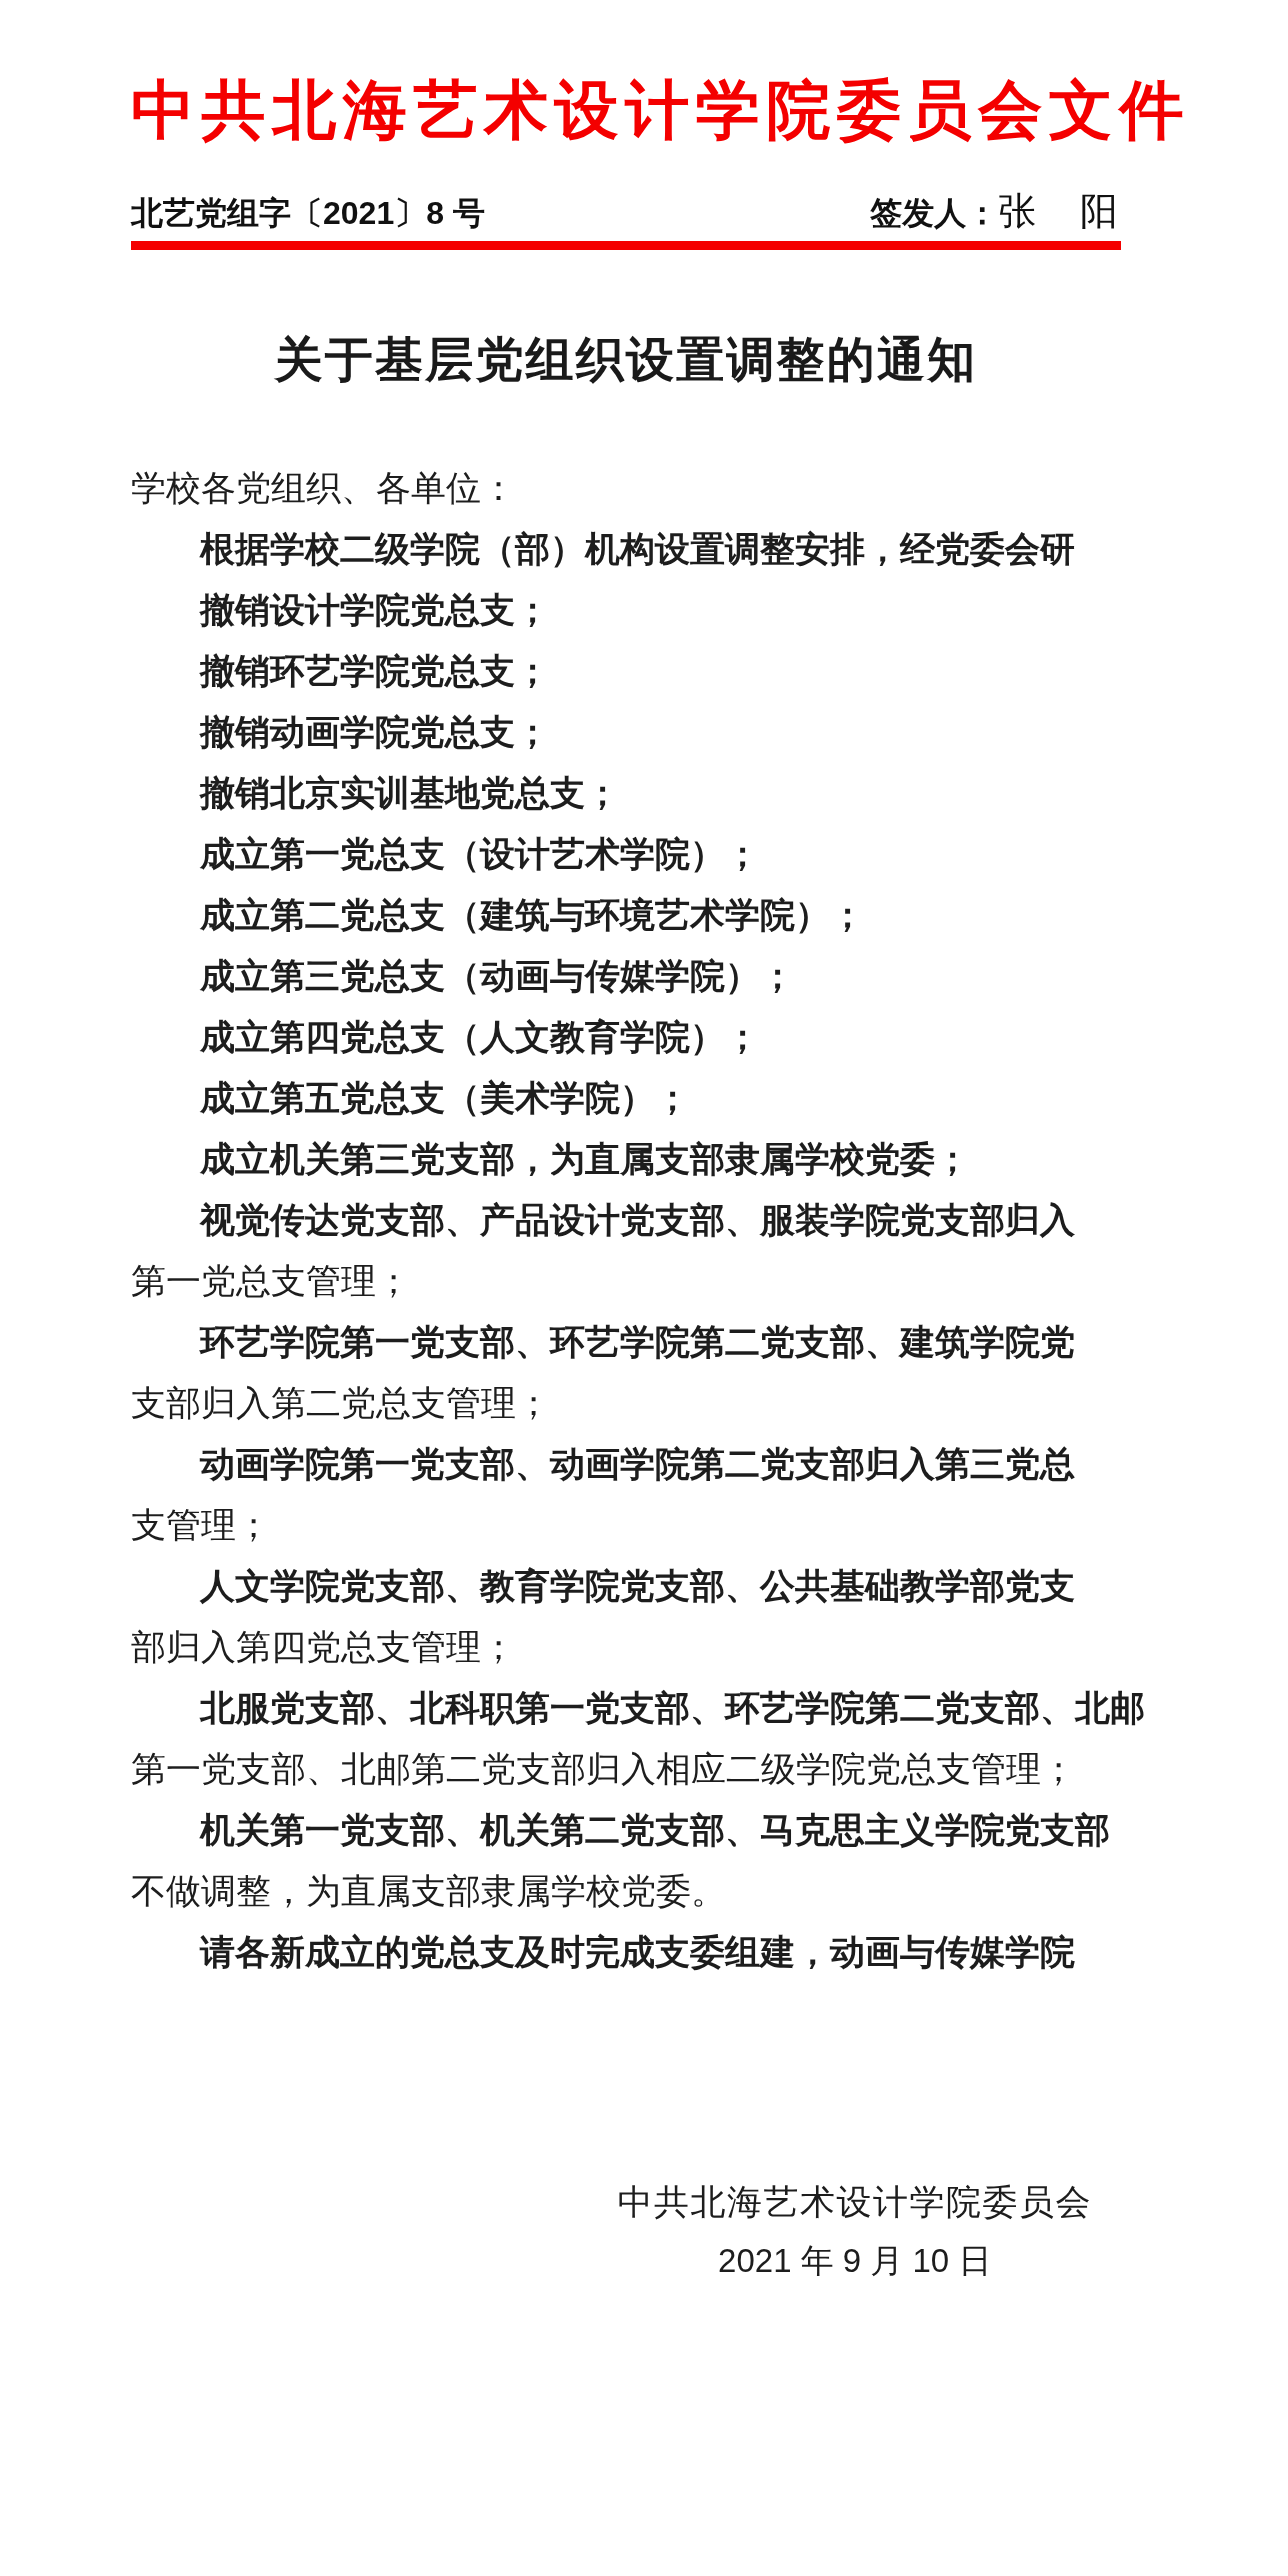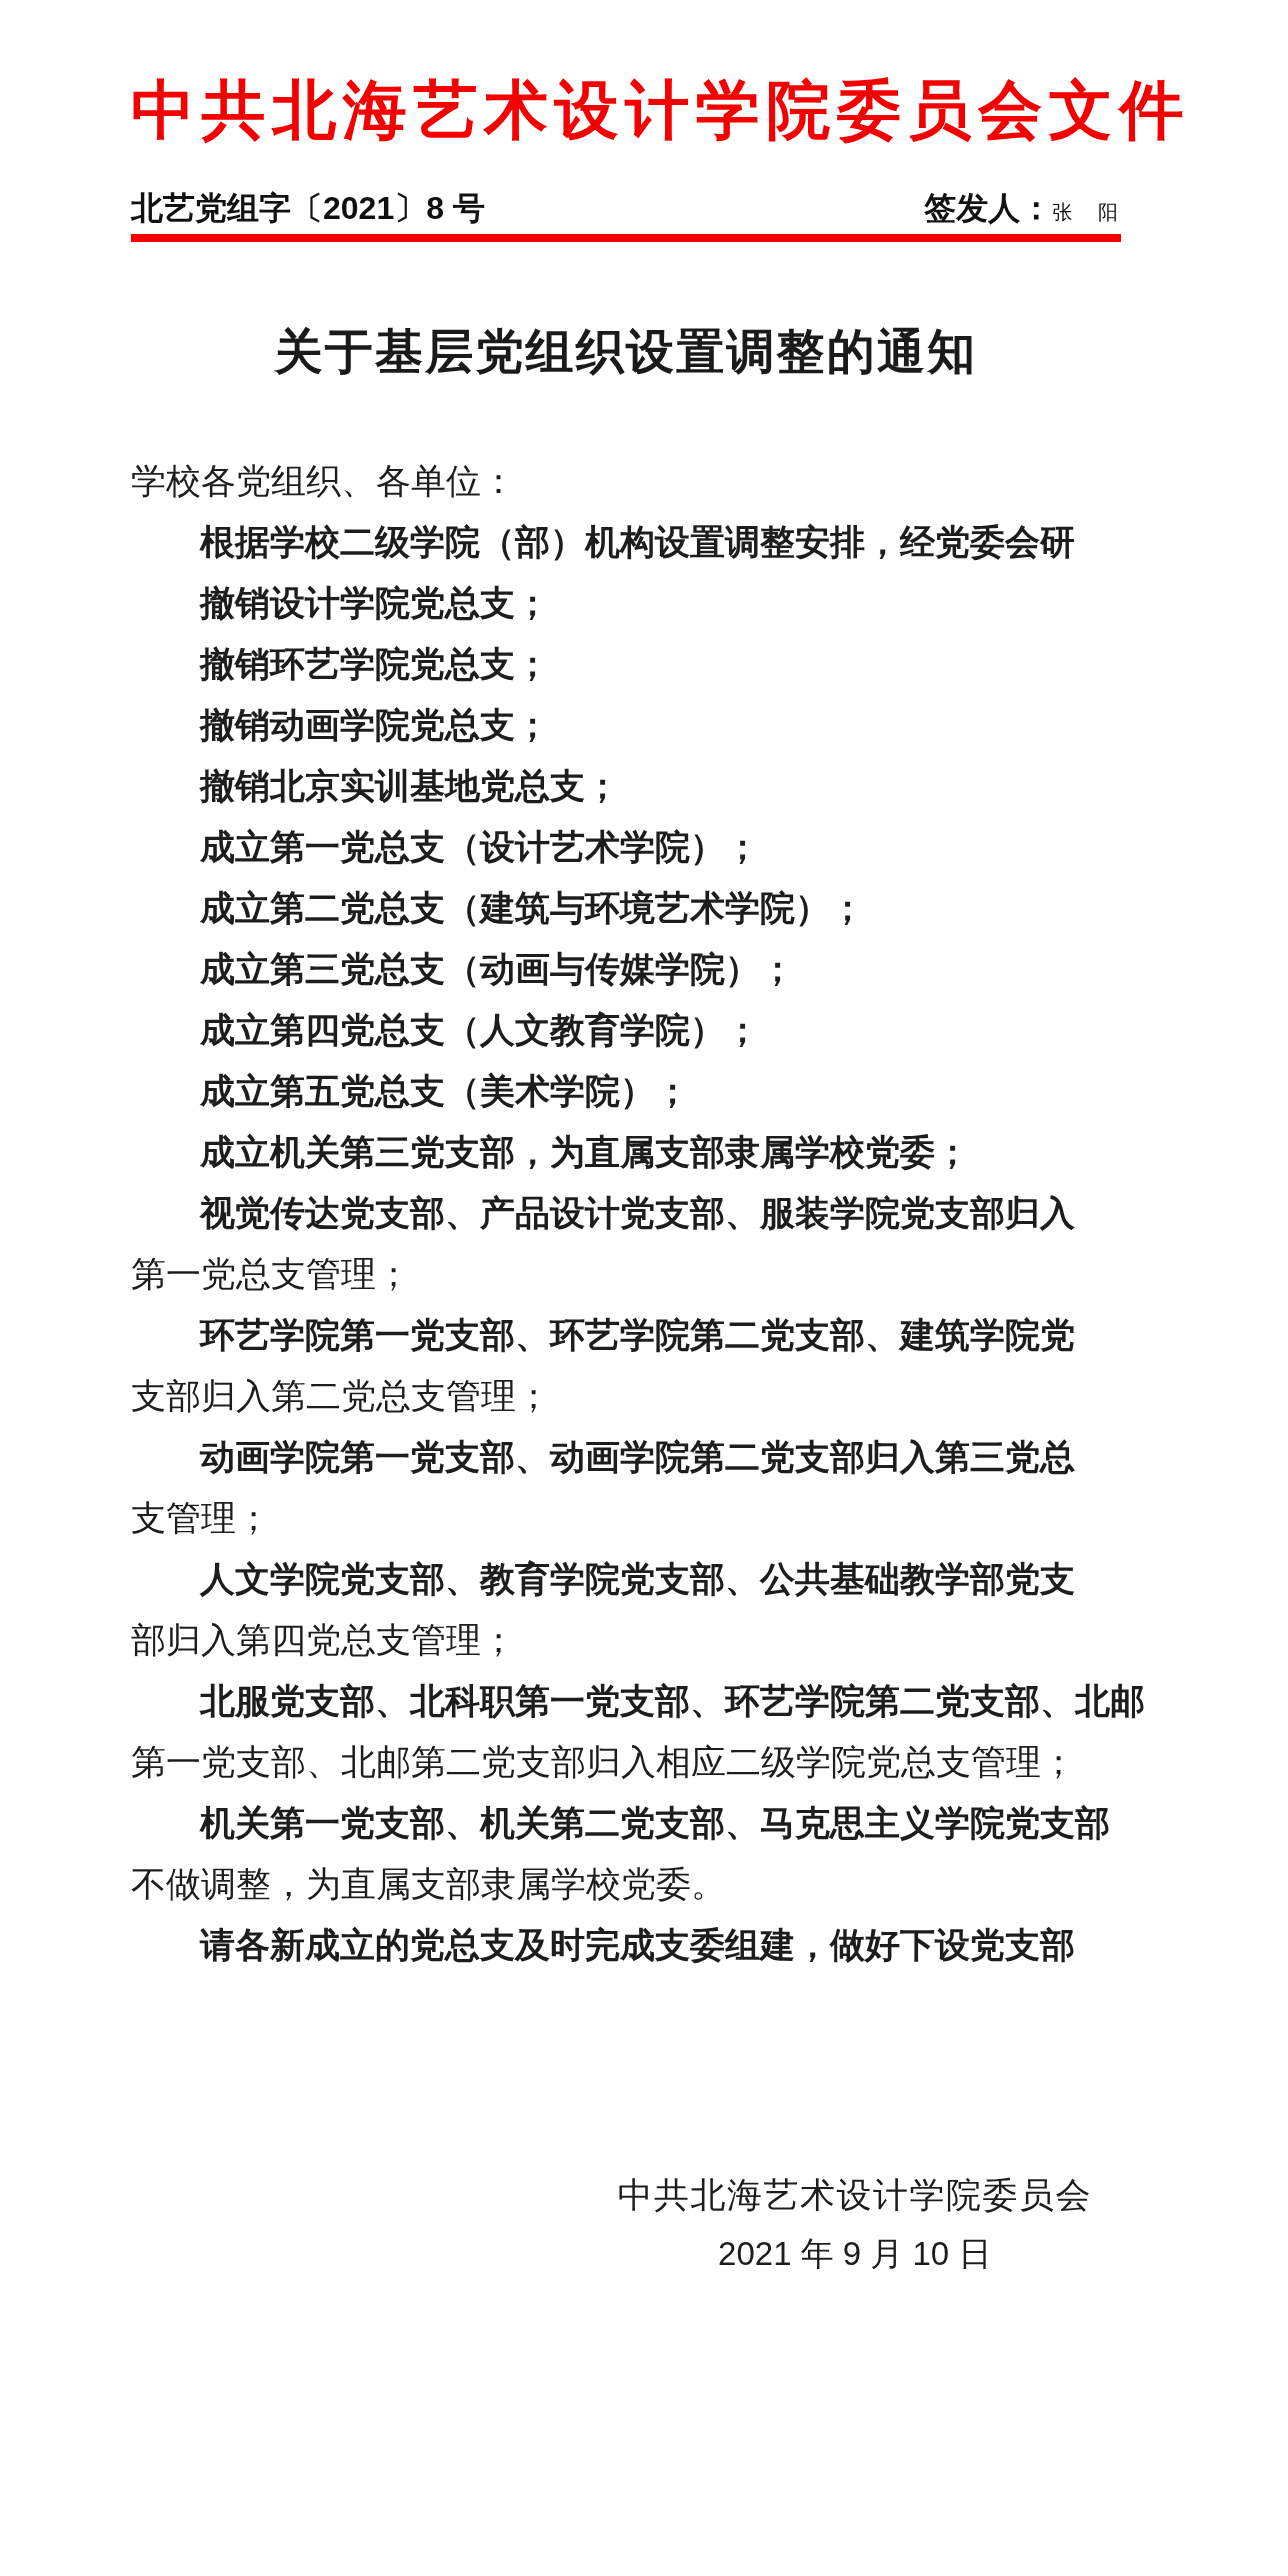--- a/index.html
+++ b/index.html
@@ -35,21 +35,21 @@
     margin-top: 44px;
     font-size: 32px;
     line-height: 1.2;
     font-weight: 700;
     color: #111111;
   }
   .issuer { font-weight: 700; }
   .issuer .issuer-name {
     font-family: Liberation Sans, sans-serif;
     font-weight: 400;
-    font-size: 20px;
+    font-size: 38px;
     letter-spacing: 2.9px;
   }
   .red-rule {
     margin-top: 5.9px;
     height: 8.8px;
     background: #f40000;
   }
   .notice-title {
     margin-top: 82px;
     font-size: 48px;
@@ -126,21 +126,21 @@
           <div class="bodyline ind">环艺学院第一党支部、环艺学院第二党支部、建筑学院党</div>
           <div class="bodyline">支部归入第二党总支管理；</div>
           <div class="bodyline ind">动画学院第一党支部、动画学院第二党支部归入第三党总</div>
           <div class="bodyline">支管理；</div>
           <div class="bodyline ind">人文学院党支部、教育学院党支部、公共基础教学部党支</div>
           <div class="bodyline">部归入第四党总支管理；</div>
           <div class="bodyline ind">北服党支部、北科职第一党支部、环艺学院第二党支部、北邮</div>
           <div class="bodyline">第一党支部、北邮第二党支部归入相应二级学院党总支管理；</div>
           <div class="bodyline ind">机关第一党支部、机关第二党支部、马克思主义学院党支部</div>
           <div class="bodyline">不做调整，为直属支部隶属学校党委。</div>
-          <div class="bodyline ind">请各新成立的党总支及时完成支委组建，做好下设党支部</div>
+          <div class="bodyline ind">请各新成立的党总支及时完成支委组建，动画与传媒学院</div>
         </div>
     </div>
 
     <div class="signature">
       <span class="sig-inner">
         <span class="sig-committee">中共北海艺术设计学院委员会</span>
         <span class="sig-date">2021 年 9 月 10 日</span>
       </span>
     </div>
 

